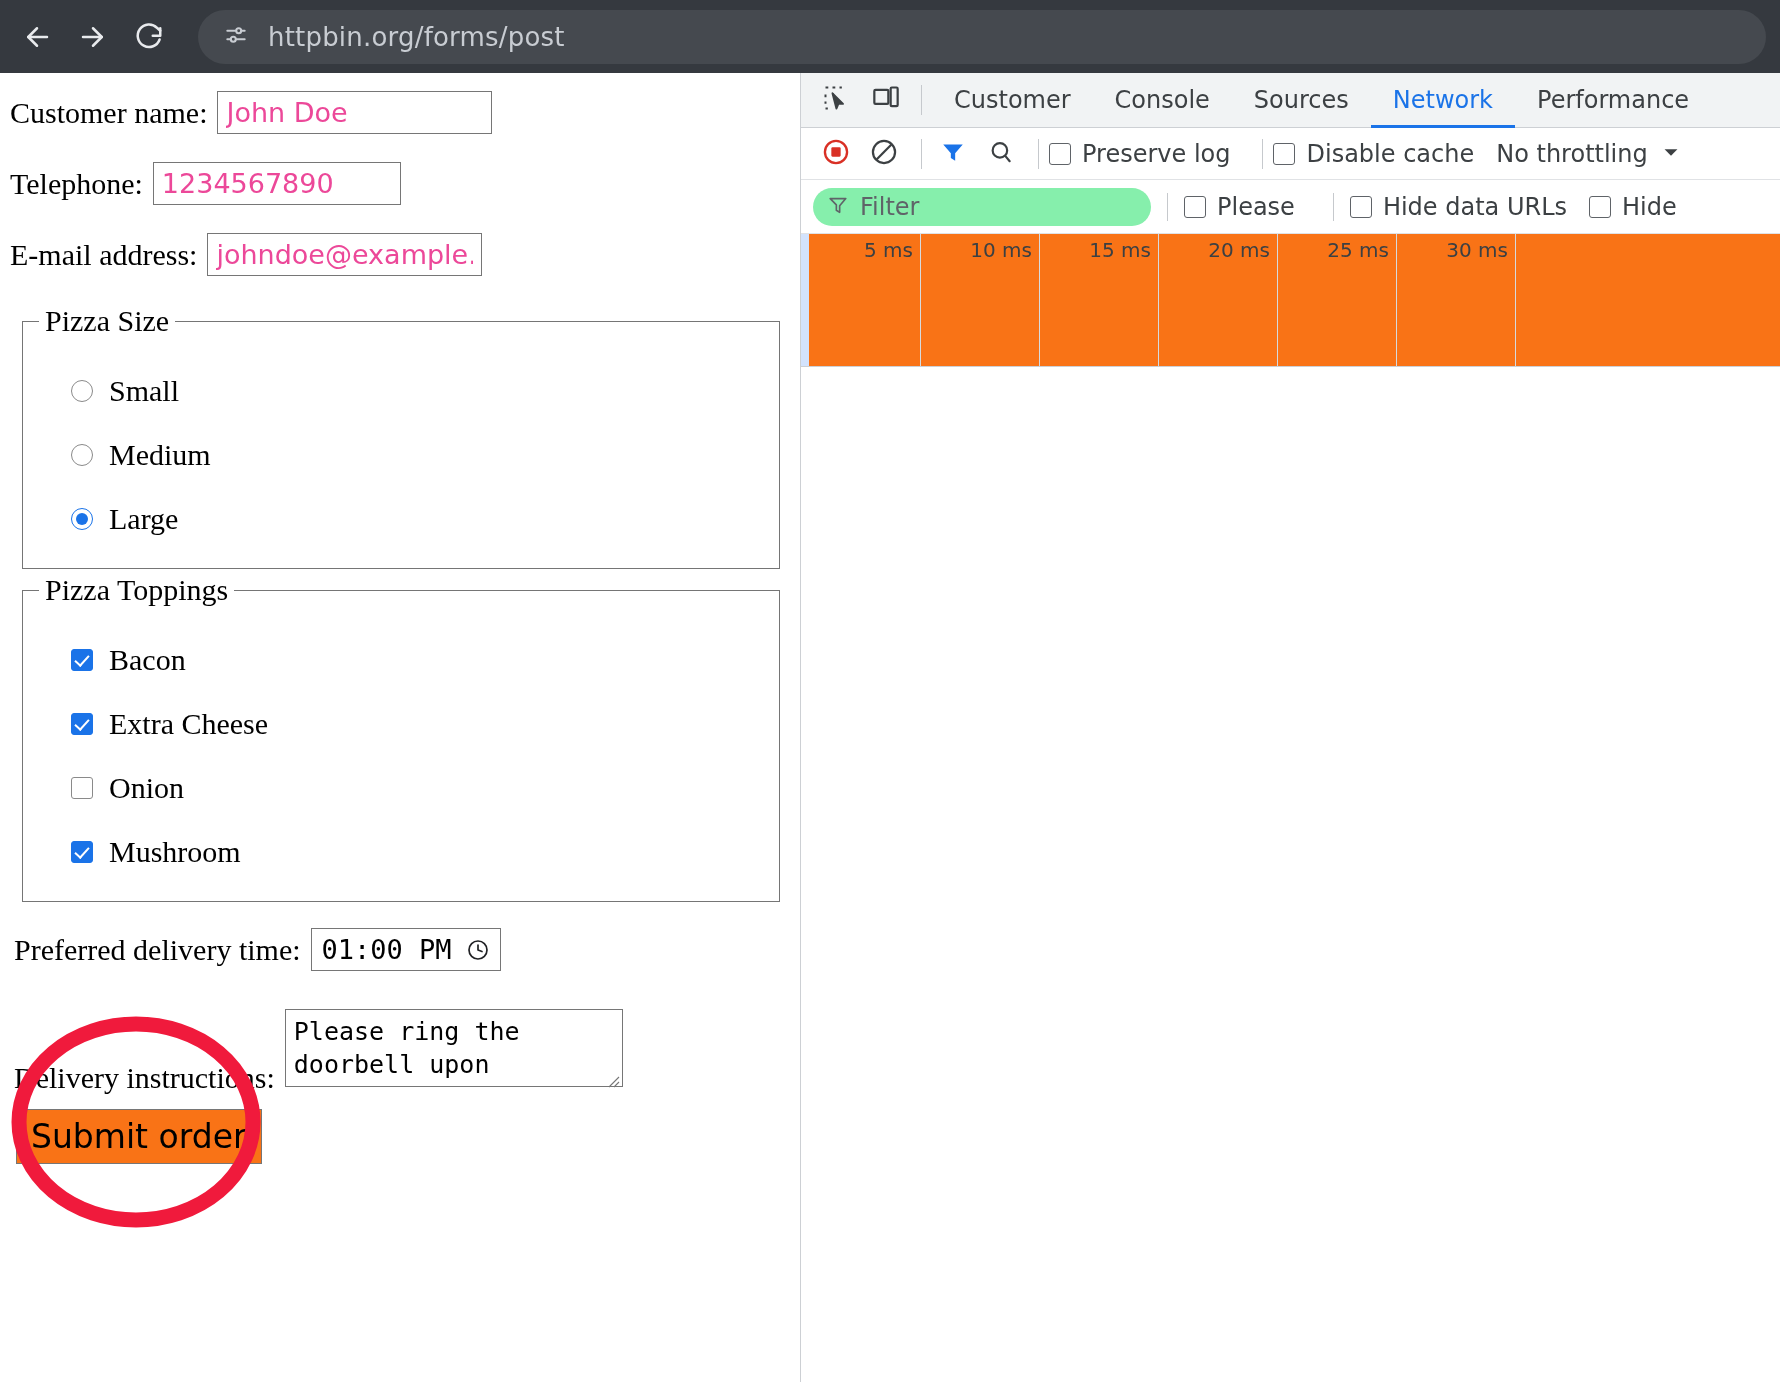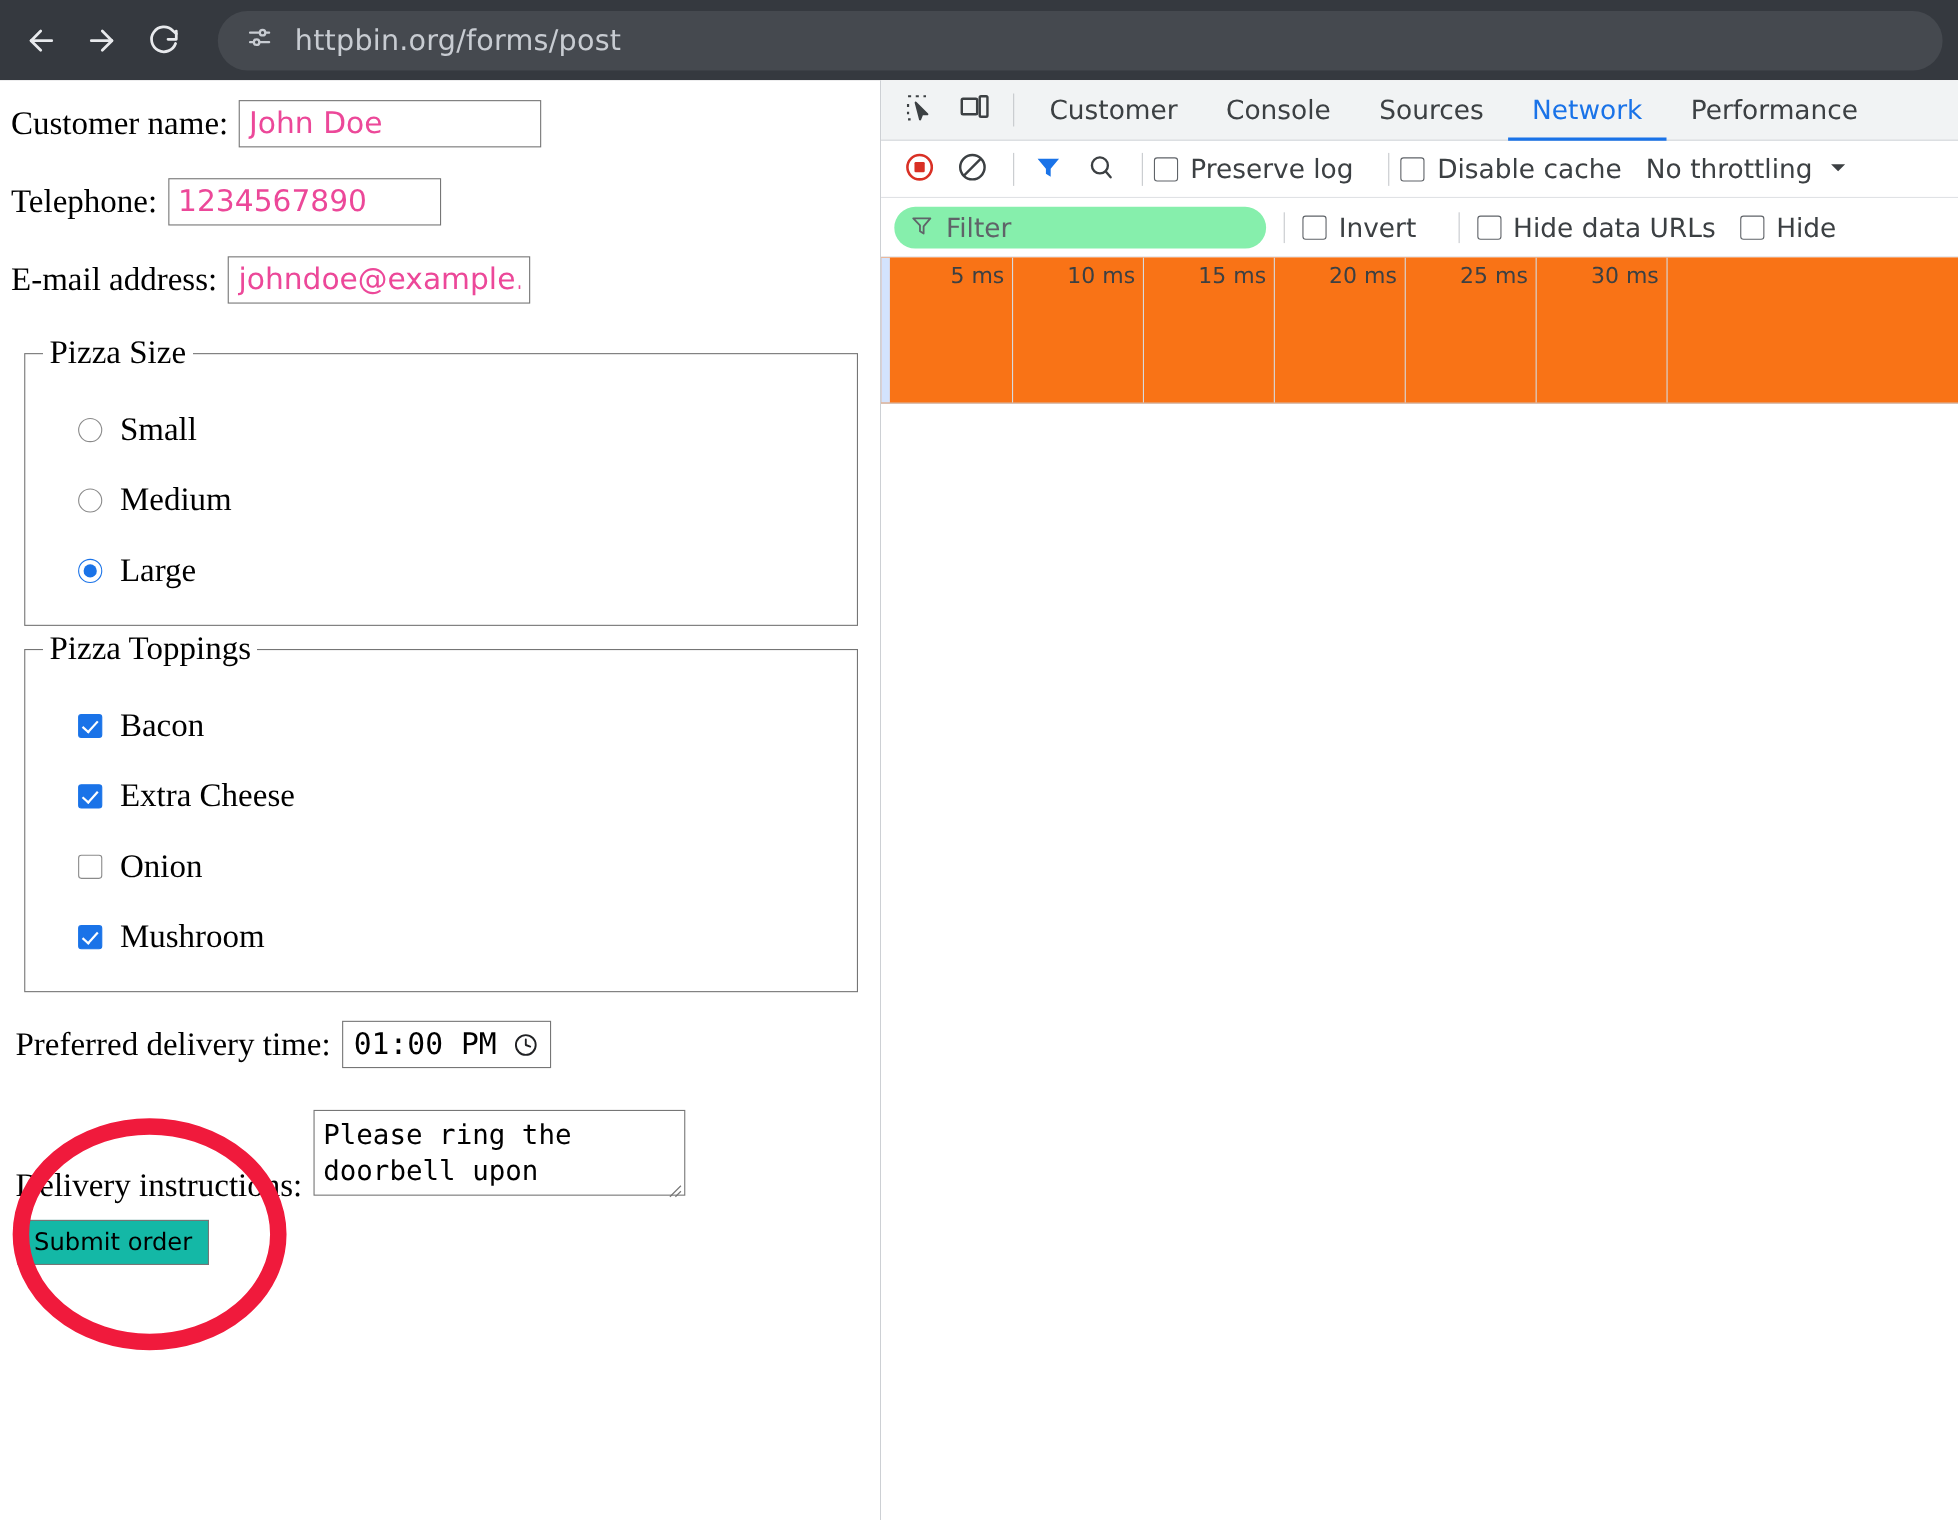--- a/index.html
+++ b/index.html
@@ -117,22 +117,22 @@
     padding:5px 8px; resize:none; overflow:hidden; outline:none;
   }
   .ta-wrap { position:relative; }
   .ta-grip {
     position:absolute; right:3px; bottom:3px; width:14px; height:14px;
     pointer-events:none;
   }
   .submit-btn {
     margin:14px 0 0 6px;
     font-family:"DejaVu Sans", sans-serif;
-    font-size:22px; color:#000;
-    background:#14b8a6; border:1.5px solid #767676;
+    font-size:33px; color:#000;
+    background:#f97316; border:1.5px solid #767676;
     padding:7px 14px; cursor:pointer;
   }
 
   
   .annot {
     position:absolute; left:8px; top:1015px; width:256px; height:215px;
     pointer-events:none;
   }
 
   
@@ -415,21 +415,21 @@
       <span>
         <svg width="22" height="22" viewBox="0 0 24 24" fill="none" stroke="#5f6368" stroke-width="1.8" stroke-linejoin="round">
             <path d="M3.5 5h17l-6.7 7.9V20l-3.6-2.2v-5.9z"></path>
           </svg>
       </span>
       <span class="filter-ph">Filter</span>
     </div>
     <div class="vsep"></div>
     <div class="cb-item">
       <span class="cb-box"></span>
-      <span class="cb-text">Invert</span>
+      <span class="cb-text">Please</span>
     </div>
     <div class="vsep"></div>
     <div class="cb-item">
       <span class="cb-box"></span>
       <span class="cb-text">Hide data URLs</span>
     </div>
     <div class="cb-item">
       <span class="cb-box"></span>
       <span class="cb-text">Hide</span>
     </div>

